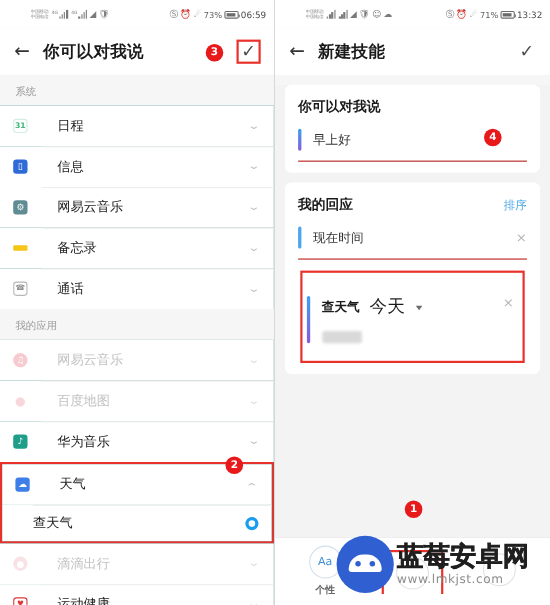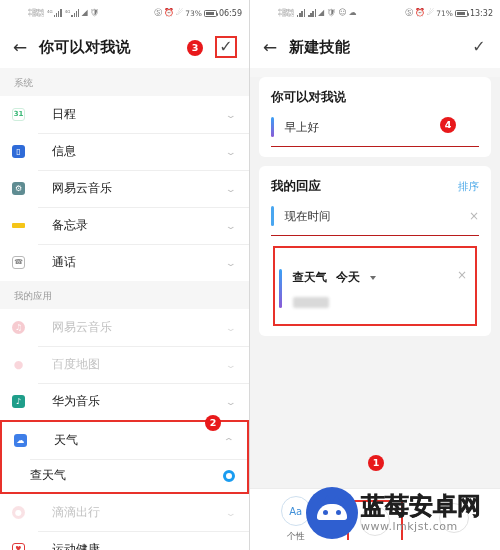--- a/index.html
+++ b/index.html
@@ -186,21 +186,21 @@
   .resp-entry {
     display: flex;
     margin-top: 10px;
     padding: 6px 4px 8px 0;
     position: relative;
     background: #ffffff;
   }
   .resp-body { flex: 1; margin-left: 11px; }
   .resp-head { display: flex; align-items: center; gap: 9px; }
   .resp-name { font-size: 11.5px; color: #1c1c1c; font-weight: bold; }
-  .resp-param { font-size: 12px; color: #1c1c1c; font-weight: bold; }
+  .resp-param { font-size: 16px; color: #1c1c1c; }
   .caret-down {
     width: 0; height: 0;
     border-left: 3.5px solid transparent;
     border-right: 3.5px solid transparent;
     border-top: 4.5px solid #6d6d6d;
     margin-left: 1px;
   }
   .blurred-box {
     margin-top: 11px;
     width: 36px; height: 11px;
@@ -242,21 +242,21 @@
     display: flex; flex-direction: column; align-items: center; gap: 4px;
     width: 56px;
   }
   .tool-circle {
     width: 30px; height: 30px; border-radius: 50%;
     border: 1px solid #cfe0ef;
     display: flex; align-items: center; justify-content: center;
     font-size: 10px; color: #3f8fd8;
   }
   .tool-circle.plain { border-color: #e2e2e2; color: #bdbdbd; }
-  .tool-label { font-size: 9px; color: #666; }
+  .tool-label { font-size: 9px; color: #666; font-weight: bold; }
   .tool-hl {
     border: 2.5px solid #e8312a;
     border-bottom: none;
     padding: 4px 8px 0 8px;
     position: relative;
   }
 
   
   .watermark {
     position: absolute;

